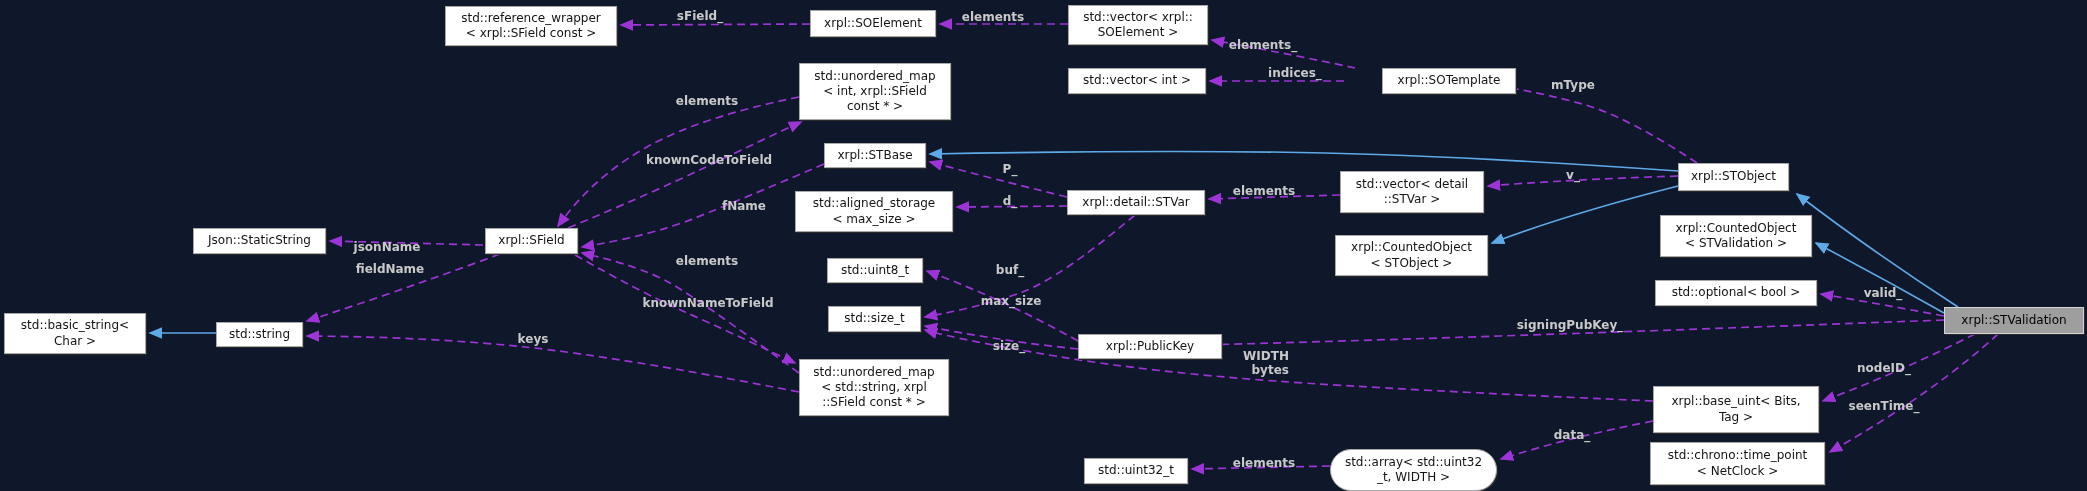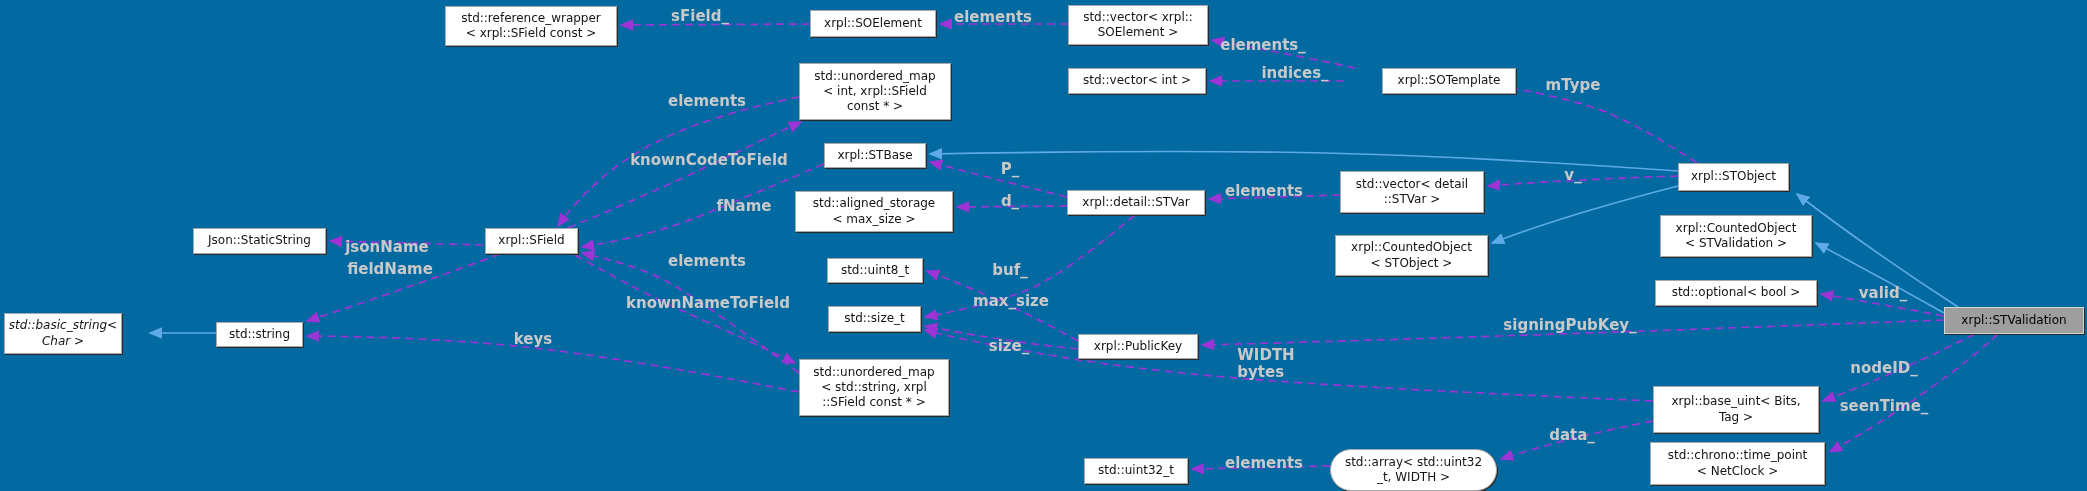--- a/index.html
+++ b/index.html
@@ -7,26 +7,26 @@
           font-family:"DejaVu Sans", sans-serif;}
   #edges{position:absolute;left:0;top:0;width:100%;height:100%;}
   .usage{fill:none;stroke:var(--usage);stroke-width:1.7;stroke-dasharray:8 5;}
   .inheritance{fill:none;stroke:var(--inh);stroke-width:1.6;}
   .node{position:absolute;display:flex;align-items:center;justify-content:center;
         box-sizing:border-box;background:var(--nodefill);border:1.5px solid var(--nodeborder);
         color:var(--nodetext);font-size:12px;line-height:1.26;text-align:center;
         white-space:pre-line;padding:1px 4px;box-shadow:1px 1px 0 #2a2a2a;}
   .node.main{background:var(--mainfill);border-color:var(--mainborder);color:#000;}
   .edge-label{position:absolute;transform:translate(-50%,-50%);color:var(--elabel);
-        font-size:15px;font-weight:bold;white-space:pre;text-align:left;line-height:1.15;}
+        font-size:12px;font-weight:bold;white-space:pre;text-align:right;line-height:1.15;}
 </style>
 </head>
 <body>
 
-<div id="canvas" style="background: #0369a1;">
+<div id="canvas" style="background: #0f172a;">
   <svg id="edges" xmlns="http://www.w3.org/2000/svg" viewBox="0 0 2087 491">
       <defs>
         <marker id="arrow-usage" viewBox="0 0 12 10" refX="10.5" refY="5" markerWidth="14" markerHeight="12" markerUnits="userSpaceOnUse" orient="auto">
           <path d="M0,0 L12,5 L0,10 z" fill="#9c34d6"></path>
         </marker>
         <marker id="arrow-inheritance" viewBox="0 0 12 10" refX="10.5" refY="5" markerWidth="14" markerHeight="12" markerUnits="userSpaceOnUse" orient="auto">
           <path d="M0,0 L12,5 L0,10 z" fill="#5ea9e8"></path>
         </marker>
       </defs>
       <path d="M810,24 L621,25" class="usage" marker-end="url(#arrow-usage)"></path>
@@ -81,26 +81,26 @@
 ::STVar &gt;</div>
       <div class="node" style="left: 1335px; top: 235px; width: 153px; height: 41px;">xrpl::CountedObject
 &lt; STObject &gt;</div>
       <div class="node" style="left: 1678px; top: 163px; width: 111px; height: 28px;">xrpl::STObject</div>
       <div class="node" style="left: 1660px; top: 215px; width: 152px; height: 42px;">xrpl::CountedObject
 &lt; STValidation &gt;</div>
       <div class="node" style="left: 1655px; top: 280px; width: 162px; height: 26px;">std::optional&lt; bool &gt;</div>
       <div class="node main" style="left: 1944px; top: 307px; width: 140px; height: 27px;">xrpl::STValidation</div>
       <div class="node" style="left: 193px; top: 228px; width: 133px; height: 26px;">Json::StaticString</div>
       <div class="node" style="left: 485px; top: 228px; width: 93px; height: 26px;">xrpl::SField</div>
-      <div class="node" style="left: 4px; top: 313px; width: 118px; height: 41px; font-style: italic;">std::basic_string&lt;
+      <div class="node" style="left: 4px; top: 313px; width: 142px; height: 41px;">std::basic_string&lt;
 Char &gt;</div>
       <div class="node" style="left: 216px; top: 322px; width: 87px; height: 25px;">std::string</div>
       <div class="node" style="left: 827px; top: 258px; width: 96px; height: 25px;">std::uint8_t</div>
       <div class="node" style="left: 828px; top: 306px; width: 93px; height: 26px;">std::size_t</div>
-      <div class="node" style="left: 1078px; top: 334px; width: 120px; height: 25px;">xrpl::PublicKey</div>
+      <div class="node" style="left: 1078px; top: 334px; width: 144px; height: 25px;">xrpl::PublicKey</div>
       <div class="node" style="left: 799px; top: 359px; width: 150px; height: 57px;">std::unordered_map
 &lt; std::string, xrpl
 ::SField const * &gt;</div>
       <div class="node" style="left: 1084px; top: 458px; width: 104px; height: 26px;">std::uint32_t</div>
       <div class="node" style="left: 1330px; top: 449px; width: 167px; height: 42px; border-radius: 21px;">std::array&lt; std::uint32
 _t, WIDTH &gt;</div>
       <div class="node" style="left: 1653px; top: 386px; width: 166px; height: 47px;">xrpl::base_uint&lt; Bits,
 Tag &gt;</div>
       <div class="node" style="left: 1650px; top: 442px; width: 175px; height: 43px;">std::chrono::time_point
 &lt; NetClock &gt;</div>

